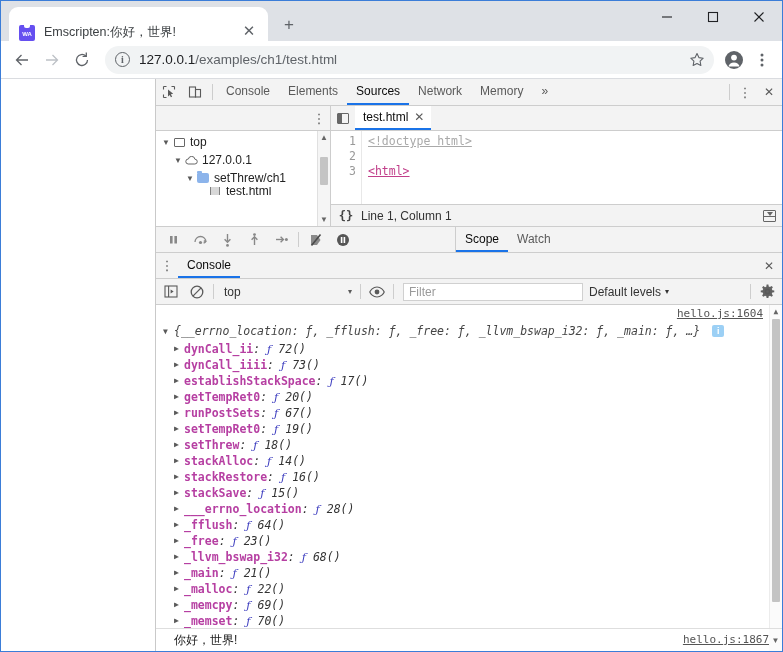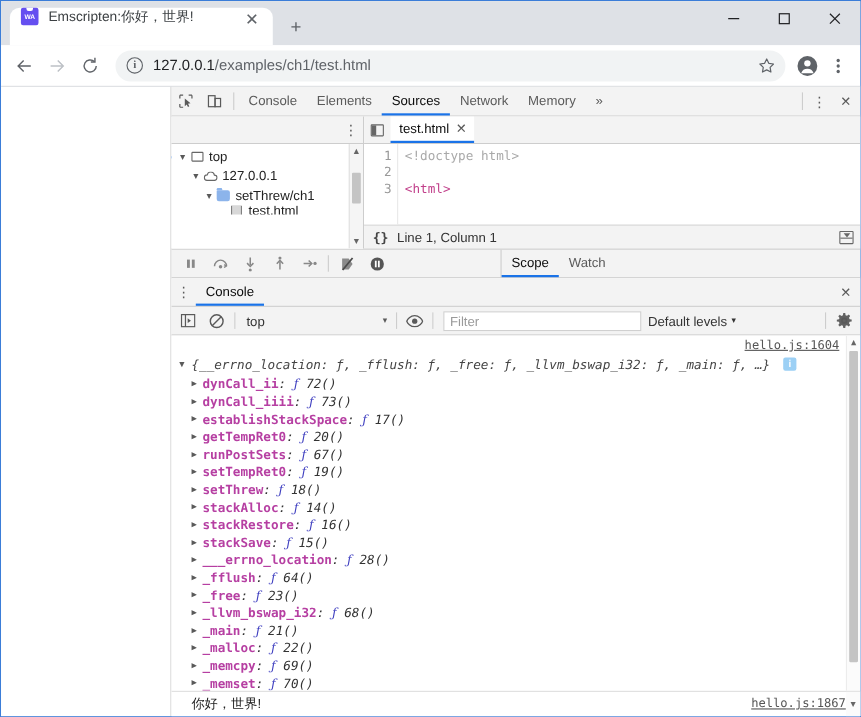--- a/index.html
+++ b/index.html
@@ -25,25 +25,25 @@
     height: 40px;
     background: #dee1e6;
     display: flex;
     align-items: flex-end;
     position: relative;
     flex: none;
   }
   .tab {
     margin-left: 8px;
     height: 34px;
-    width: 239px;
+    width: 259px;
     background: #fff;
     border-radius: 9px 9px 0 0;
     display: flex;
-    align-items: flex-start;
+    align-items: flex-end;
     padding: 0 8px 0 10px;
     font-size: 12.5px;
     color: #3c4043;
   }
   .favicon {
     width: 16px; height: 16px;
     flex: none;
     margin-right: 9px;
     background: #654ff0;
     border-radius: 2px;
@@ -222,21 +222,21 @@
   .panel-toggle .glyph { width: 12px; height: 11px; border:1.3px solid #666; border-radius:1px; display:flex; align-items:center; }
   .panel-toggle .glyph::before { content:""; width:4px; height:100%; background:#666; display:block; }
   .ed-tab { padding: 0 7px 0 8px; display:flex; align-items:center; gap:6px;
             font-size:12px; color:#0b0b0b; border-bottom:2px solid #1a73e8; background:#fff; }
   .ed-tab .x { color:#5a5a5a; font-size: 12px; }
 
   .code { flex:1; background:#fff; display:flex; font-family:"DejaVu Sans Mono", monospace; font-size:11.5px; overflow:hidden; position:relative; }
   .gutter { width: 30px; text-align:right; padding: 3px 5px 0 0; color:#999; background:#fff; flex:none;}
   .gutter div { height: 15px; line-height: 15px; }
   .codelines { flex:1; padding-top:3px; border-left:1px solid #e8e8e8; padding-left:6px; }
-  .codelines div { height:15px; line-height:15px; white-space: pre; }
+  .codelines div { height:15px; line-height:15px; white-space: pre; text-decoration: underline; }
   .c-grey { color:#a9a9a9; }
   .c-tag  { color:#c13f8a; }
 
   .editor-status {
     height: 22px; background:#f3f3f3; border-top:1px solid #cdcdcd;
     display:flex; align-items:center; font-size:12px; color:#333; flex:none;
   }
   .fmt { width: 30px; text-align:center; font-family:"DejaVu Sans Mono", monospace; font-weight:bold; color:#444; font-size:12px;}
   .es-spacer { flex:1; }
   .es-toggle { width: 26px; display:flex; align-items:center; justify-content:center; }

